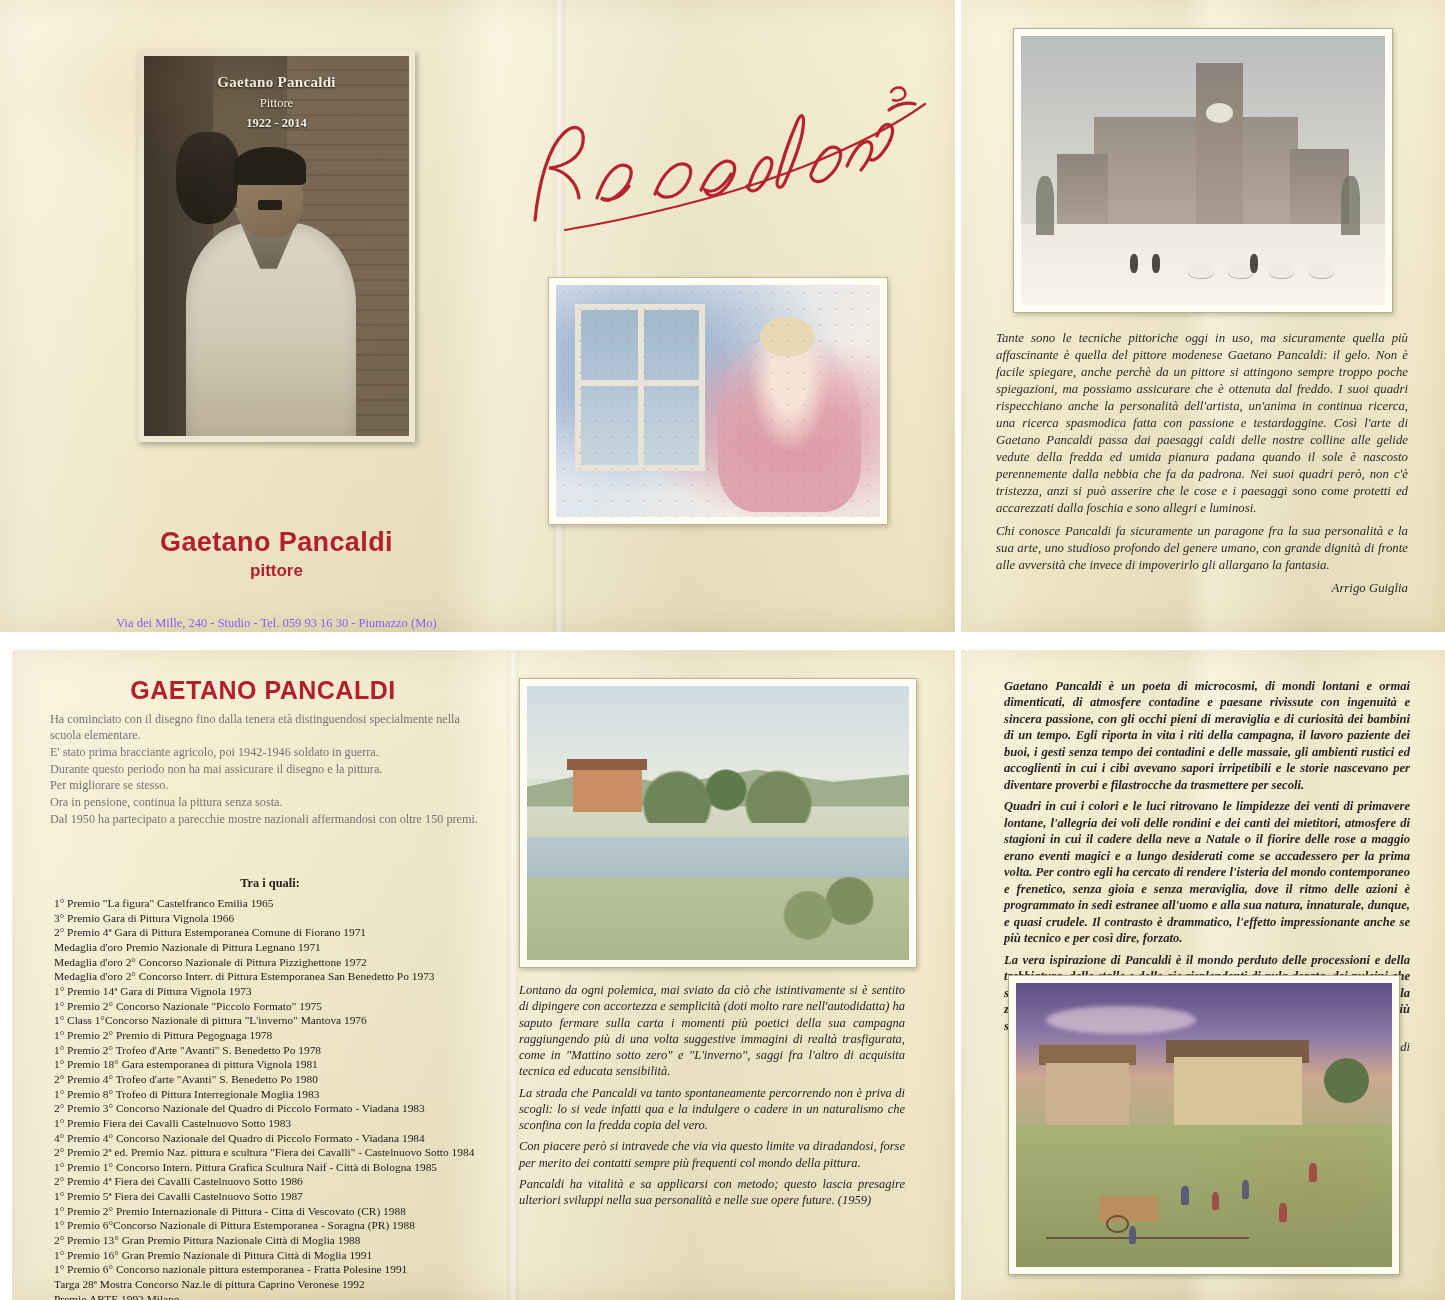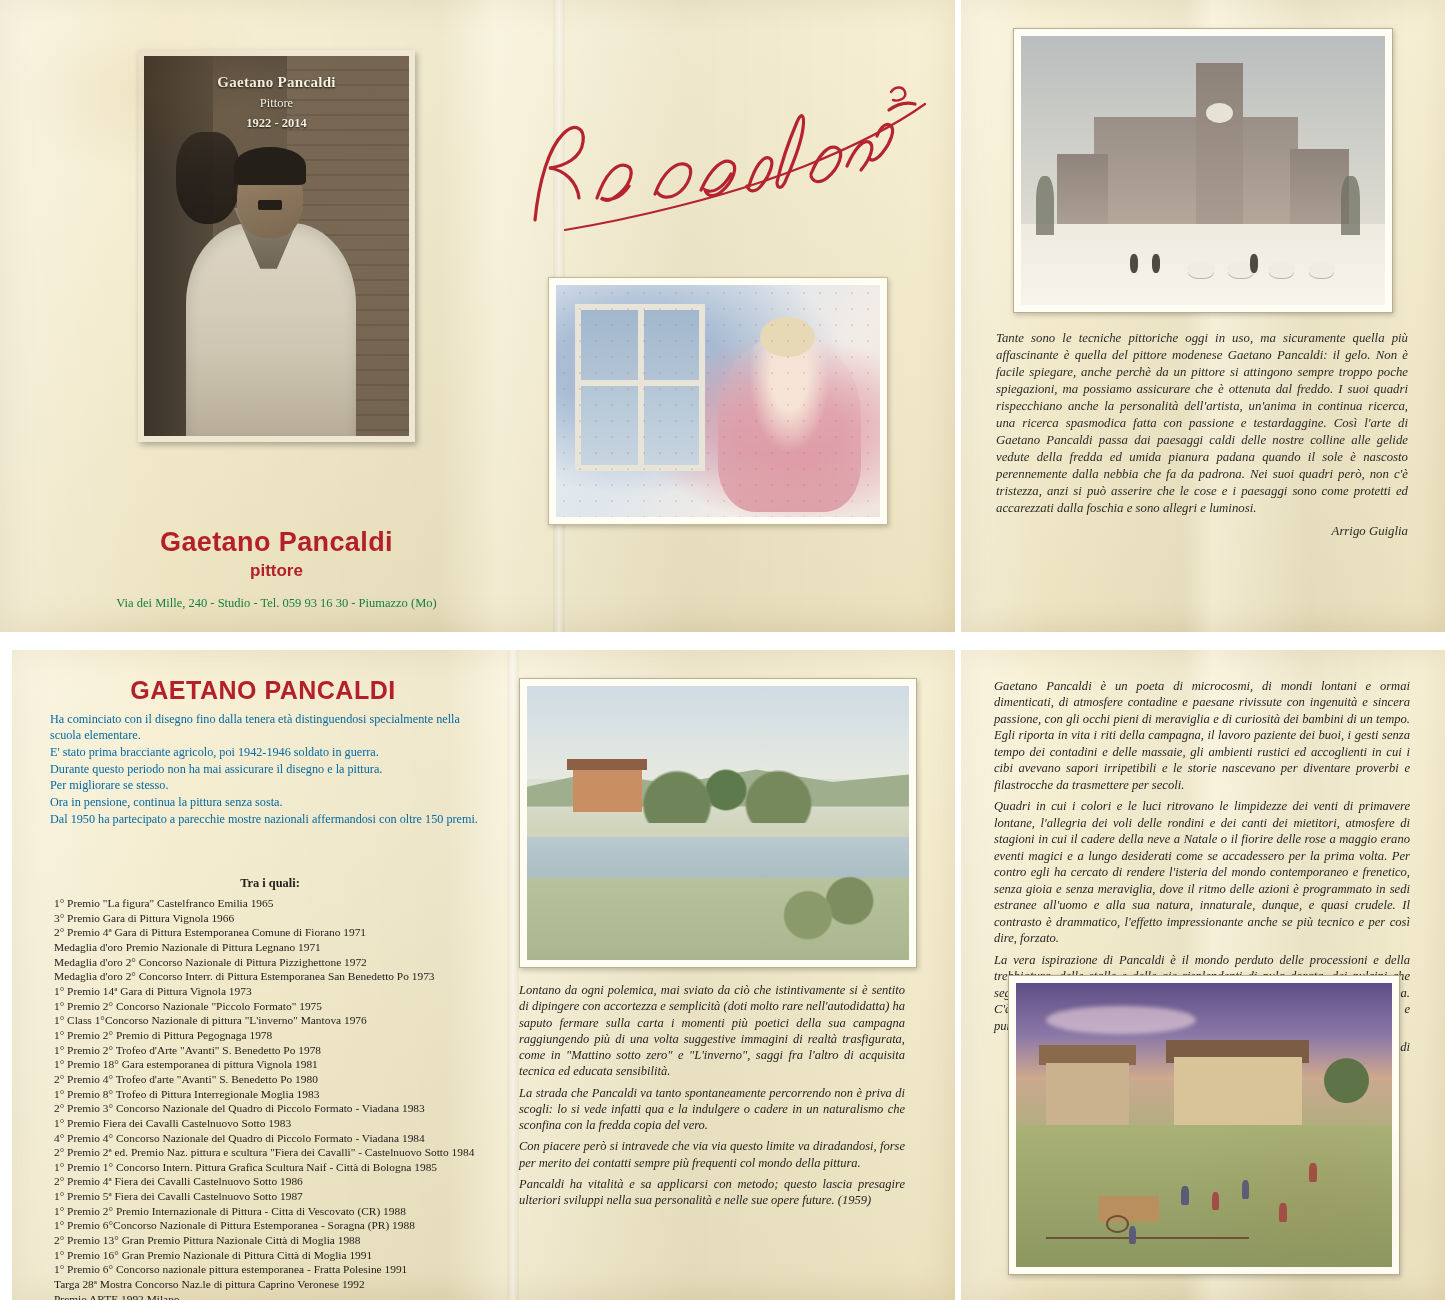--- a/index.html
+++ b/index.html
@@ -50,21 +50,21 @@
   .photo-caption{position:absolute;left:0;right:0;top:16px;text-align:center;color:#f4f0e2;
     text-shadow:0 1px 2px rgba(0,0,0,.8);line-height:1.45;}
   .photo-caption .n{font-weight:bold;font-size:15px;letter-spacing:.3px;}
   .photo-caption .r{font-size:12.5px;}
   .photo-caption .y{font-size:12.5px;font-weight:bold;margin-top:2px;}
 
   .tl-name{position:absolute;left:0;width:553px;top:527px;text-align:center;color:#b3202a;
     font-family:"Liberation Sans",sans-serif;font-weight:bold;font-size:27px;letter-spacing:.4px;}
   .tl-sub{position:absolute;left:0;width:553px;top:561px;text-align:center;color:#b3202a;
     font-family:"Liberation Sans",sans-serif;font-weight:bold;font-size:17px;}
-  .tl-addr{position:absolute;left:0;width:553px;top:596px;text-align:center;color:#15803d;font-size:12.5px;}
+  .tl-addr{position:absolute;left:0;width:553px;top:616px;text-align:center;color:#8b5cf6;font-size:12.5px;}
 
   
   .logo{position:absolute;left:505px;top:70px;width:430px;height:170px;}
   .logo svg{width:100%;height:100%;}
 
   
   .pic{position:absolute;background:#fffdf4;box-sizing:border-box;padding:7px;
     box-shadow:1px 2px 5px rgba(0,0,0,.22);}
   .pic .inner{width:100%;height:100%;position:relative;overflow:hidden;}
 
@@ -112,21 +112,21 @@
     box-shadow:0 1px 0 #b9b4a6;}
 
   .tr-text{position:absolute;left:996px;top:330px;width:412px;font-style:italic;font-size:12.8px;
     line-height:1.33;color:#2b2a26;text-align:justify;}
   .tr-text p{margin:0 0 6px 0;}
   .tr-sign{margin-top:6px;text-align:right;font-style:italic;}
 
   
   .bl-title{position:absolute;left:48px;top:676px;width:430px;text-align:center;color:#b3202a;
     font-family:"Liberation Sans",sans-serif;font-weight:bold;font-size:25px;letter-spacing:.5px;}
-  .bl-bio{position:absolute;left:50px;top:712px;width:440px;font-size:12.2px;line-height:1.30;color:#0369a1;}
+  .bl-bio{position:absolute;left:50px;top:712px;width:440px;font-size:12.2px;line-height:1.30;color:#737373;}
   .bl-bio p{margin:0 0 1px 0;}
   .bl-tra{position:absolute;left:50px;top:876px;width:440px;text-align:center;font-weight:bold;font-size:12.4px;color:#22211e;}
   .bl-list{position:absolute;left:54px;top:896px;width:440px;font-size:11.4px;line-height:1.285;color:#22211e;}
   .bl-list div{white-space:nowrap;overflow:hidden;}
 
   
   .pic-land{left:519px;top:678px;width:398px;height:290px;border:1px solid #bdb08f;}
   .land{background:linear-gradient(180deg,#cfd9de 0%,#dfe4dd 30%,#cfd3b8 55%,#bcc7a6 100%);}
   .land .sky{position:absolute;left:0;right:0;top:0;height:34%;background:linear-gradient(180deg,#cfdce4,#e6e9e0);}
   .land .hill{position:absolute;left:0;right:0;top:26%;height:18%;background:#9fae8c;
@@ -145,21 +145,21 @@
     background:radial-gradient(circle at 40% 60%,#8b9a6a 0 26%,rgba(0,0,0,0) 28%),
                radial-gradient(circle at 72% 40%,#7d8d5f 0 22%,rgba(0,0,0,0) 24%);}
 
   .bl-art{position:absolute;left:519px;top:982px;width:400px;font-style:italic;font-size:12.5px;
     line-height:1.30;color:#25241f;text-align:justify;}
   .bl-art p{margin:0 14px 5px 0;}
 
   
   .br-text{position:absolute;left:992px;top:678px;width:418px;font-style:italic;font-size:12.6px;
     line-height:1.31;color:#262520;text-align:justify;}
-  .br-text p{margin:0 0 5px 2px;}
+  .br-text p{margin:0 0 5px 12px;font-weight:bold;}
   .br-text .sign{text-align:right;margin-top:3px;}
 
   .pic-village{left:1008px;top:975px;width:392px;height:300px;border:1px solid #b7ab8b;}
   .village{background:linear-gradient(180deg,#6e5c8f 0%,#8e7aa6 16%,#c9a98e 34%,#a7b07a 60%,#8f9a63 100%);}
   .village .sky{position:absolute;left:0;right:0;top:0;height:34%;
     background:linear-gradient(180deg,#5d4e85,#8d79a8 55%,#d2ab8c 100%);}
   .village .cloud{position:absolute;left:8%;top:8%;width:40%;height:10%;background:rgba(236,214,222,.6);border-radius:50%;filter:blur(2px);}
   .village .barn{position:absolute;left:42%;top:26%;width:34%;height:26%;background:#d9c49a;}
   .village .barnroof{position:absolute;left:40%;top:20%;width:38%;height:8%;background:#7b5d45;}
   .village .house2{position:absolute;left:8%;top:28%;width:22%;height:24%;background:#cbb28e;}
@@ -254,20 +254,21 @@
       <div class="ox" style="left:68%;"></div>
       <div class="ox" style="left:79%;"></div>
       <div class="fig" style="left:30%;"></div>
       <div class="fig" style="left:36%;"></div>
       <div class="fig" style="left:63%;"></div>
     </div>
   </div>
 
   <div class="tr-text">
     <p>Tante sono le tecniche pittoriche oggi in uso, ma sicuramente quella più affascinante è quella del pittore modenese Gaetano Pancaldi: il gelo. Non è facile spiegare, anche perchè da un pittore si attingono sempre troppo poche spiegazioni, ma possiamo assicurare che è ottenuta dal freddo. I suoi quadri rispecchiano anche la personalità dell'artista, un'anima in continua ricerca, una ricerca spasmodica fatta con passione e testardaggine. Così l'arte di Gaetano Pancaldi passa dai paesaggi caldi delle nostre colline alle gelide vedute della fredda ed umida pianura padana quando il sole è nascosto perennemente dalla nebbia che fa da padrona. Nei suoi quadri però, non c'è tristezza, anzi si può asserire che le cose e i paesaggi sono come protetti ed accarezzati dalla foschia e sono allegri e luminosi.</p>
+    <p>Chi conosce Pancaldi fa sicuramente un paragone fra la sua personalità e la sua arte, uno studioso profondo del genere umano, con grande dignità di fronte alle avversità che invece di impoverirlo gli allargano la fantasia.</p>
     <div class="tr-sign">Arrigo Guiglia</div>
   </div>
 
   <div class="panel panel-bl">
     <div class="fold" style="left:495px;"></div>
   </div>
 
   <div class="bl-title">GAETANO PANCALDI</div>
 
   <div class="bl-bio">

